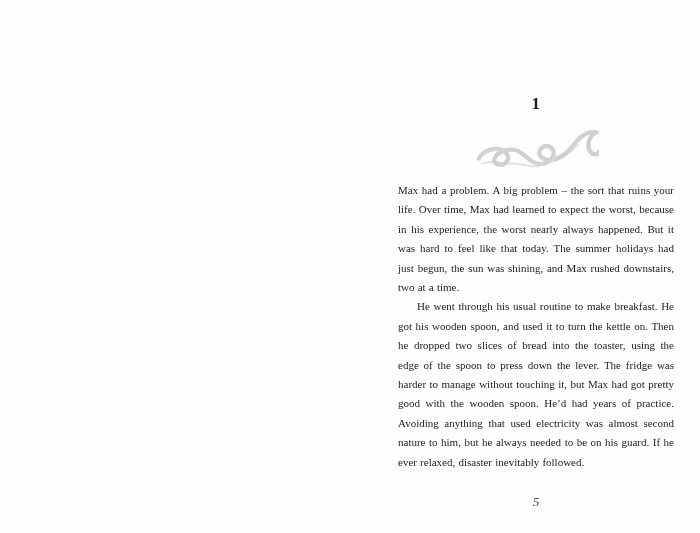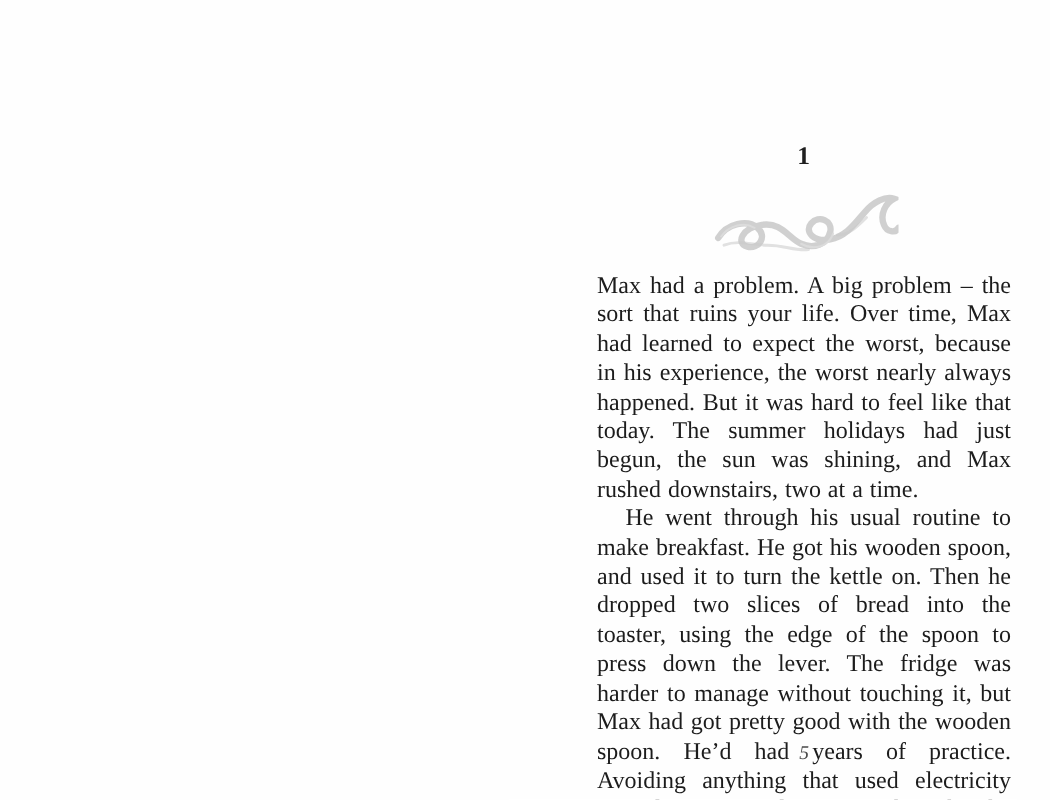--- a/index.html
+++ b/index.html
@@ -57,21 +57,21 @@
   }
   .body-text {
     position: absolute;
     top: 181px;
     left: 0;
     width: 276px;
     color: #1c1c1c;
   }
   .body-text p {
     margin: 0;
-    font-size: 16px;
+    font-size: 11px;
     line-height: 19.4px;
     text-align: justify;
     text-justify: inter-word;
     word-spacing: 0.04em;
   }
   .body-text p + p {
     text-indent: 19px;
   }
   .page-number {
     position: absolute;

